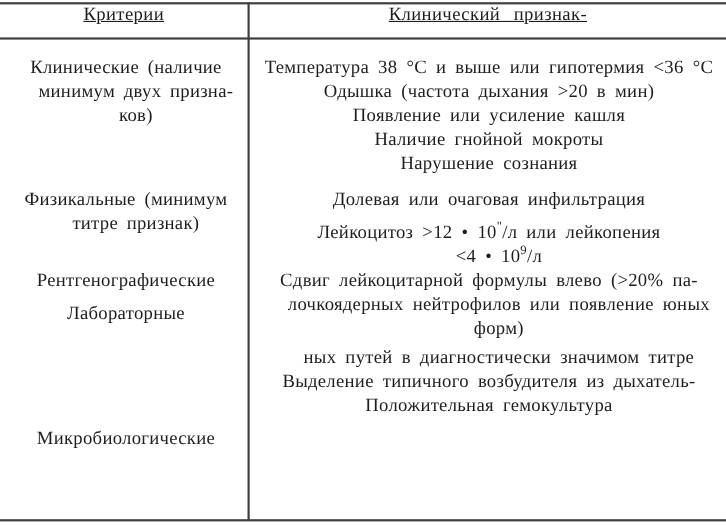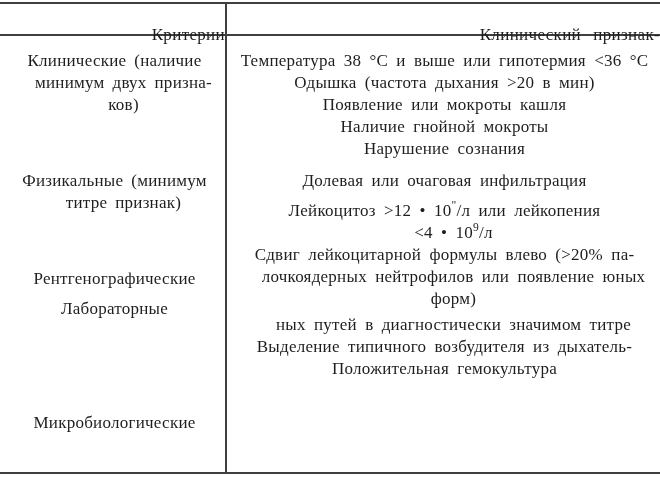--- a/index.html
+++ b/index.html
@@ -26,46 +26,47 @@
   .vline {
     position: absolute;
     left: 225px;
     top: 2px;
     width: 2px;
     height: 471px;
     background: #3f3f3f;
   }
   .header-cell {
     position: absolute;
-    top: 24px;
-    text-align: right;
+    top: 2px;
+    text-align: center;
     line-height: 22px;
     word-spacing: 0.45em;
     letter-spacing: 0.02em;
+    text-decoration: underline;
   }
   .header-cell.h1 { left: 0; width: 225px; }
   .header-cell.h2 { left: 227px; width: 433px; }
   .col { position: absolute; top: 50px; }
   .crit-col {
     left: 12px;
     width: 205px;
     word-spacing: 0.20em;
     letter-spacing: 0.015em;
   }
   .signs-col {
     left: 237px;
     width: 415px;
     word-spacing: 0.22em;
     letter-spacing: 0.015em;
   }
   .ln { line-height: 22px; white-space: nowrap; text-align: center; }
   .ln.ind { padding-left: 18px; }
   
   .crit-col .row1 { margin-bottom: 54px; }
-  .crit-col .row2 { margin-bottom: 54px; }
+  .crit-col .row2 { margin-bottom: 30px; }
   .crit-col .row3 { margin-bottom: 8px; }
   .crit-col .row4 { margin-bottom: 92px; }
   .signs-col .row1 { margin-bottom: 10px; }
   .signs-col .row2 { margin-bottom: 10px; }
   .signs-col .row3 { margin-bottom: 8px; }
   .signs-col .row4 { margin-bottom: 4px; }
   sup {
     font-size: 68%;
     line-height: 0;
     vertical-align: super;
@@ -102,21 +103,21 @@
     </div>
     <div class="row5">
       <div class="ln">Микробиологические</div>
     </div>
   </div>
 
   <div class="col signs-col">
     <div class="row1">
       <div class="ln">Температура 38 °С и выше или гипотермия &lt;36 °С</div>
       <div class="ln">Одышка (частота дыхания &gt;20 в мин)</div>
-      <div class="ln">Появление или мокроты кашля</div>
+      <div class="ln">Появление или усиление кашля</div>
       <div class="ln">Наличие гнойной мокроты</div>
       <div class="ln">Нарушение сознания</div>
     </div>
     <div class="row3">
       <div class="ln">Долевая или очаговая инфильтрация</div>
     </div>
     <div class="row4">
       <div class="ln"><span>Лейкоцитоз &gt;12 • 10</span><sup>"</sup><span>/л или лейкопения</span></div>
       <div class="ln ind"><span>&lt;4 • 10</span><sup>9</sup><span>/л</span></div>
       <div class="ln">Сдвиг лейкоцитарной формулы влево (&gt;20% па-</div>

